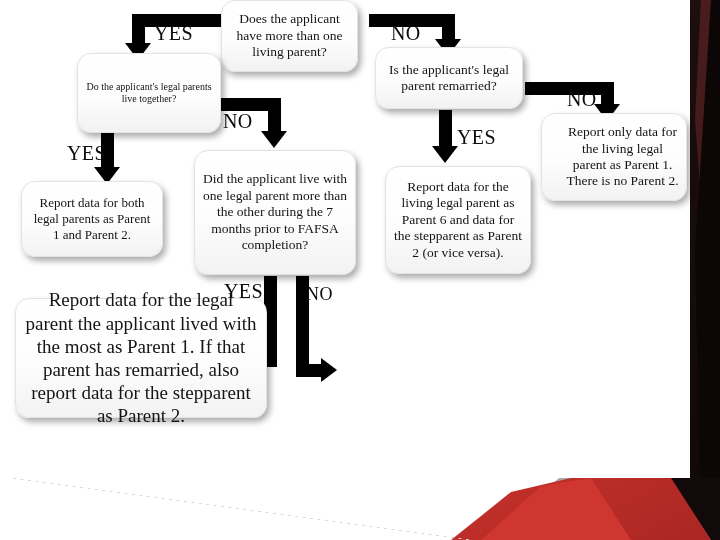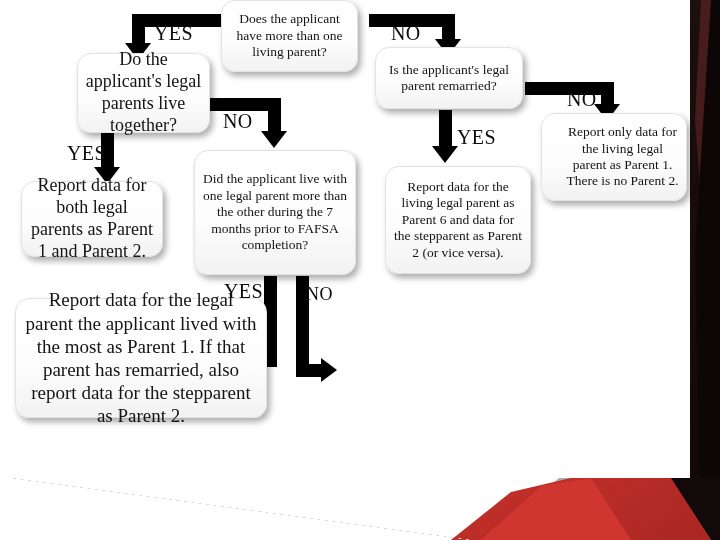--- a/index.html
+++ b/index.html
@@ -183,33 +183,33 @@
     <div class="abar" style="left:285px; top:276px; width:13px; height:101px;"></div>
     <div class="abar" style="left:285px; top:364px; width:27px; height:13px;"></div>
     <div class="ahead ahead-right" style="left:310px; top:358px;"></div>
   </div>
   <div class="alabel" style="left:295px; top:284px; font-size:18px;">NO</div>
 
   <div class="node" id="n-q-living-parent" style="left:210px; top:0px; width:137px; height:72px; font-size:13.5px;">
     <span>Does the applicant have more than one living parent?</span>
   </div>
 
-  <div class="node" id="n-q-parents-together" style="left:66px; top:53px; width:133px; height:80px; font-size:18px;">
+  <div class="node" id="n-q-parents-together" style="left:66px; top:53px; width:144px; height:80px; font-size:10px;">
     <span>Do the applicant's legal parents live together?</span>
   </div>
 
   <div class="node" id="n-q-parent-remarried" style="left:364px; top:47px; width:148px; height:62px; font-size:13.5px;">
     <span>Is the applicant's legal parent remarried?</span>
   </div>
 
   <div class="node" id="n-q-lived-with-one-more" style="left:183px; top:150px; width:162px; height:125px; font-size:13.5px;">
     <span>Did the applicant live with one legal parent more than the other during the 7 months prior to FAFSA completion?</span>
   </div>
 
-  <div class="node" id="n-r-both-parents" style="left:10px; top:181px; width:142px; height:76px; font-size:18px;">
+  <div class="node" id="n-r-both-parents" style="left:10px; top:181px; width:142px; height:76px; font-size:13px;">
     <span>Report data for both legal parents as Parent 1 and Parent 2.</span>
   </div>
 
   <div class="node" id="n-r-parent-and-stepparent" style="left:374px; top:166px; width:146px; height:108px; font-size:13.5px;">
     <span>Report data for the living legal parent as Parent 6 and data for the stepparent as Parent 2 (or vice versa).</span>
   </div>
 
   <div class="node" id="n-r-only-living-parent" style="left:530px; top:113px; width:146px; height:88px; font-size:13.5px;padding-left:24px;">
     <span>Report only data for the living legal parent as Parent 1. There is no Parent 2.</span>
   </div>

